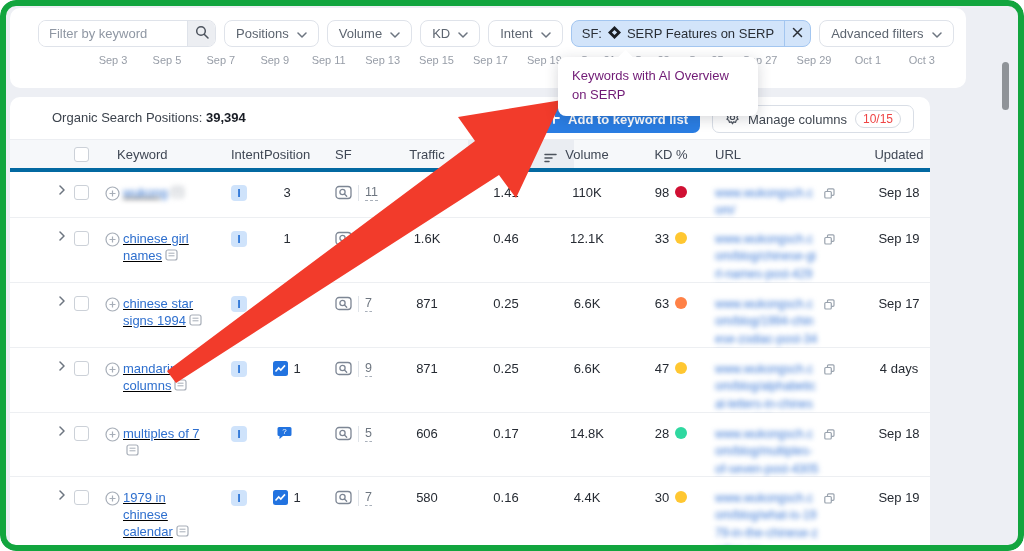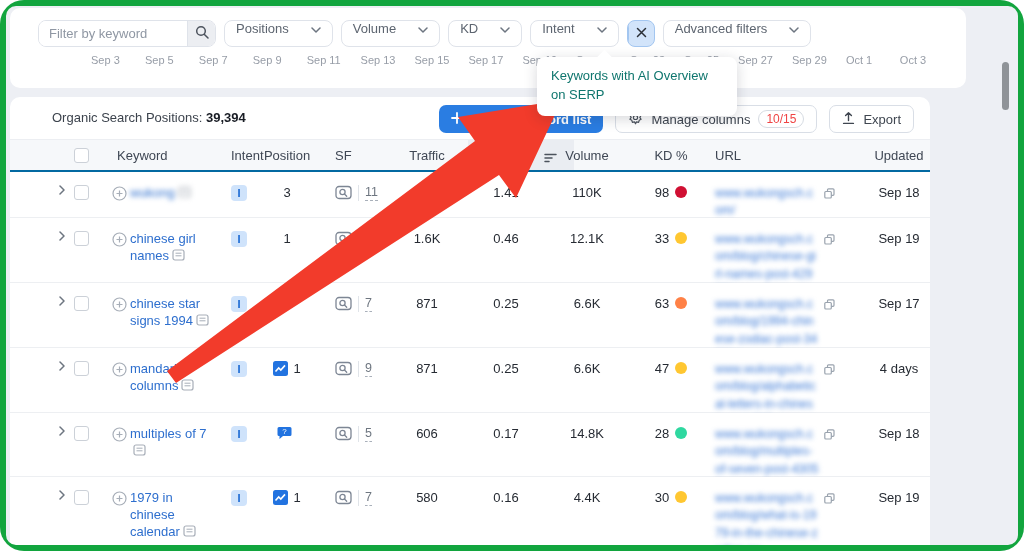--- a/index.html
+++ b/index.html
@@ -1,65 +1,65 @@
 <!DOCTYPE html>
 <html><head>
 <meta charset="utf-8">
 <style>
   * { margin:0; padding:0; box-sizing:border-box; }
   html,body { width:1024px; height:551px; background:#fff; font-family:"Liberation Sans", sans-serif; }
-  .screen { position:relative; width:1024px; height:551px; background:#edeff4; overflow:hidden; border-radius:24px; }
+  .screen { position:relative; width:1024px; height:551px; background:#edeff4; overflow:hidden; border-radius:16px; }
   .frame { position:absolute; inset:0; border:6px solid #12a53e; border-radius:16px; pointer-events:none; z-index:50; }
 
   .card { position:absolute; background:#fff; border-radius:10px; }
   .card-top { left:10px; top:8px; width:956px; height:80px; }
   .card-table { left:10px; top:97px; width:920px; height:450px; border-bottom-left-radius:0; border-bottom-right-radius:0; }
 
   
   .fbar { position:absolute; left:28px; top:12px; display:flex; align-items:center; gap:8px; height:27px; }
   .finput { display:flex; align-items:stretch; height:27px; border:1px solid #dfe3ea; border-radius:8px; overflow:hidden; background:#fff; }
   .finput input { border:none; outline:none; width:148px; padding:0 10px; font-size:13px; color:#333; font-family:"Liberation Sans",sans-serif; }
   .finput input::placeholder { color:#8f97a3; }
   .fsearch { width:28px; background:#eceef2; border-left:1px solid #dfe3ea; display:flex; align-items:center; justify-content:center; cursor:pointer; }
-  .pill { display:flex; gap:22px; height:27px; padding:0 11px; border:1px solid #dfe3ea; border-radius:8px; background:#fff; font-size:13px; color:#5d6570; cursor:pointer; white-space:nowrap; }
+  .pill { display:flex; align-items:center; gap:8px; height:27px; padding:0 11px; border:1px solid #dfe3ea; border-radius:8px; background:#fff; font-size:13px; color:#5d6570; cursor:pointer; white-space:nowrap; }
   .chip { display:flex; align-items:center; height:27px; border:1px solid #a3c6f0; border-radius:8px; background:#d2e4fa; font-size:13px; color:#2a2f36; cursor:pointer; overflow:hidden; }
   .chip-main { display:flex; align-items:center; gap:6px; padding:0 10px; }
   .chip-x { display:flex; align-items:center; justify-content:center; width:26px; height:100%; border-left:1px solid #a3c6f0; cursor:pointer; }
 
   
   .axis { position:absolute; left:81px; top:46px; width:853px; display:flex; justify-content:space-between; }
-  .axis span { width:44px; text-align:left; font-size:11px; color:#979da7; white-space:nowrap; }
+  .axis span { width:44px; text-align:center; font-size:11px; color:#979da7; white-space:nowrap; }
 
   
-  .tooltip { position:absolute; left:537px; top:57px; width:200px; background:#fff; border-radius:8px; box-shadow:0 3px 14px rgba(25,35,50,.18); padding:10px 14px 11px; font-size:13px; line-height:1.45; color:#0f766e; z-index:30; }
+  .tooltip { position:absolute; left:558px; top:57px; width:200px; background:#fff; border-radius:8px; box-shadow:0 3px 14px rgba(25,35,50,.18); padding:10px 14px 11px; font-size:13px; line-height:1.45; color:#701a75; z-index:30; }
   .tooltip::before { content:""; position:absolute; top:-5px; left:62px; width:11px; height:11px; background:#fff; transform:rotate(45deg); }
 
   
   .tbar-title { position:absolute; left:42px; top:13px; font-size:13px; color:#3c434d; }
   .tbar-title b { color:#181c24; font-weight:bold; }
   .tbar-btns { position:absolute; right:16px; top:8px; display:flex; align-items:center; gap:12px; }
   .btn { display:flex; align-items:center; gap:8px; height:28px; padding:0 12px; border-radius:7px; font-size:13px; cursor:pointer; white-space:nowrap; }
   .btn-blue { background:#2a7de2; color:#fff; font-weight:bold; }
   .btn-ghost { background:#fff; border:1px solid #d9dee6; color:#3f4650; }
   .badge { border:1px solid #d6dbe2; border-radius:999px; padding:1px 7px; font-size:12px; color:#ef4444; background:#fff; }
 
   
-  .thead { position:absolute; left:0; top:42px; width:100%; height:33px; background:#f6f8fa; border-top:1px solid #eceef2; border-bottom:2px solid #0369a1; font-size:13px; color:#3f4754; }
+  .thead { position:absolute; left:0; top:42px; width:100%; height:33px; background:#f6f8fa; border-top:1px solid #eceef2; border-bottom:4px solid #0369a1; font-size:13px; color:#3f4754; }
   .sorted-bg { position:absolute; left:458px; top:0; width:106px; height:100%; background:#eaedf2; }
   .thead .cell, .trow .cell { position:absolute; display:flex; align-items:center; }
   .thead .cell { top:0; height:100%; }
   .rows { position:absolute; left:0; top:75px; width:100%; }
   .trow { position:relative; width:100%; border-bottom:1px solid #edeff2; background:#fff; }
   .trow .cell { top:13px; align-items:flex-start; }
   .num { font-size:13px; color:#262b33; }
   .right { justify-content:center; text-align:right; }
 
   .c-chev { left:47px; width:14px; cursor:pointer; }
   .c-cb   { left:64px; width:16px; }
-  .c-kw   { left:102px; width:118px; }
+  .c-kw   { left:95px; width:118px;text-decoration:underline; }
   .c-int  { left:221px; width:20px; }
   .c-pos  { left:240px; width:74px; gap:5px; }
   .c-sf   { left:325px; width:70px; gap:6px; }
   .c-tr   { left:385px; width:64px; }
   .c-tpct { left:465px; width:62px; }
   .c-vol  { left:545px; width:64px; }
   .c-kd   { left:625px; width:72px; gap:6px; }
   .c-url  { left:705px; width:104px; }
   .c-upd  { left:839px; width:100px; }
 
@@ -114,20 +114,27 @@
               <path d="M1 1l4 4 4-4" fill="none" stroke="#6d7580" stroke-width="1.5" stroke-linecap="round" stroke-linejoin="round"></path>
             </svg></span>
       </div>
       <div class="pill">
         <span>Intent</span>
         <span><svg width="10" height="6" viewBox="0 0 10 6">
               <path d="M1 1l4 4 4-4" fill="none" stroke="#6d7580" stroke-width="1.5" stroke-linecap="round" stroke-linejoin="round"></path>
             </svg></span>
       </div>
       <div class="chip">
+        <div class="chip-main">
+          <span>SF:</span>
+          <span><svg width="13" height="13" viewBox="0 0 13 13">
+                <path fill-rule="evenodd" d="M6.5 0L13 6.5 6.5 13 0 6.5z M6.5 3.9L3.9 6.5l2.6 2.6 2.6-2.6z" fill="#1a1e24"></path>
+              </svg></span>
+          <span>SERP Features on SERP</span>
+        </div>
         <div class="chip-x">
           <span><svg width="11" height="11" viewBox="0 0 11 11">
                 <path d="M1.5 1.5l8 8M9.5 1.5l-8 8" stroke="#2a2f36" stroke-width="1.5" stroke-linecap="round"></path>
               </svg></span>
         </div>
       </div>
       <div class="pill">
         <span>Advanced filters</span>
         <span><svg width="10" height="6" viewBox="0 0 10 6">
               <path d="M1 1l4 4 4-4" fill="none" stroke="#6d7580" stroke-width="1.5" stroke-linecap="round" stroke-linejoin="round"></path>
@@ -167,27 +174,20 @@
         <span>Add to keyword list</span>
       </div>
       <div class="btn btn-ghost">
         <span><svg width="15" height="15" viewBox="0 0 15 15">
               <path d="M7.5 1l1 1.9 2.1-.5.6 2.1 1.9 1-1.3 1.9 1.3 1.9-1.9 1-.6 2.1-2.1-.5-1 1.9-1-1.9-2.1.5-.6-2.1-1.9-1L3.2 7.4 1.9 5.5l1.9-1 .6-2.1 2.1.5z" fill="none" stroke="#4c535d" stroke-width="1.2" stroke-linejoin="round"></path>
               <circle cx="7.5" cy="7.4" r="2.1" fill="none" stroke="#4c535d" stroke-width="1.2"></circle>
             </svg></span>
         <span>Manage columns</span>
         <span class="badge">10/15</span>
       </div>
-      <div class="btn btn-ghost">
-        <span><svg width="13" height="14" viewBox="0 0 13 14">
-              <path d="M6.5 9.5V1.8M3.6 4.6l2.9-2.9 2.9 2.9" fill="none" stroke="#3f4650" stroke-width="1.4" stroke-linecap="round" stroke-linejoin="round"></path>
-              <path d="M1.6 12.4h9.8" stroke="#3f4650" stroke-width="1.4" stroke-linecap="round"></path>
-            </svg></span>
-        <span>Export</span>
-      </div>
     </div>
 
     <div class="thead">
       <div class="sorted-bg"></div>
       <div class="cell" style="left:64px;width:16px;">
           <span class="cb-box"></span>
         </div>
       <div class="cell" style="left:107px;">
           <span>Keyword</span>
         </div>

